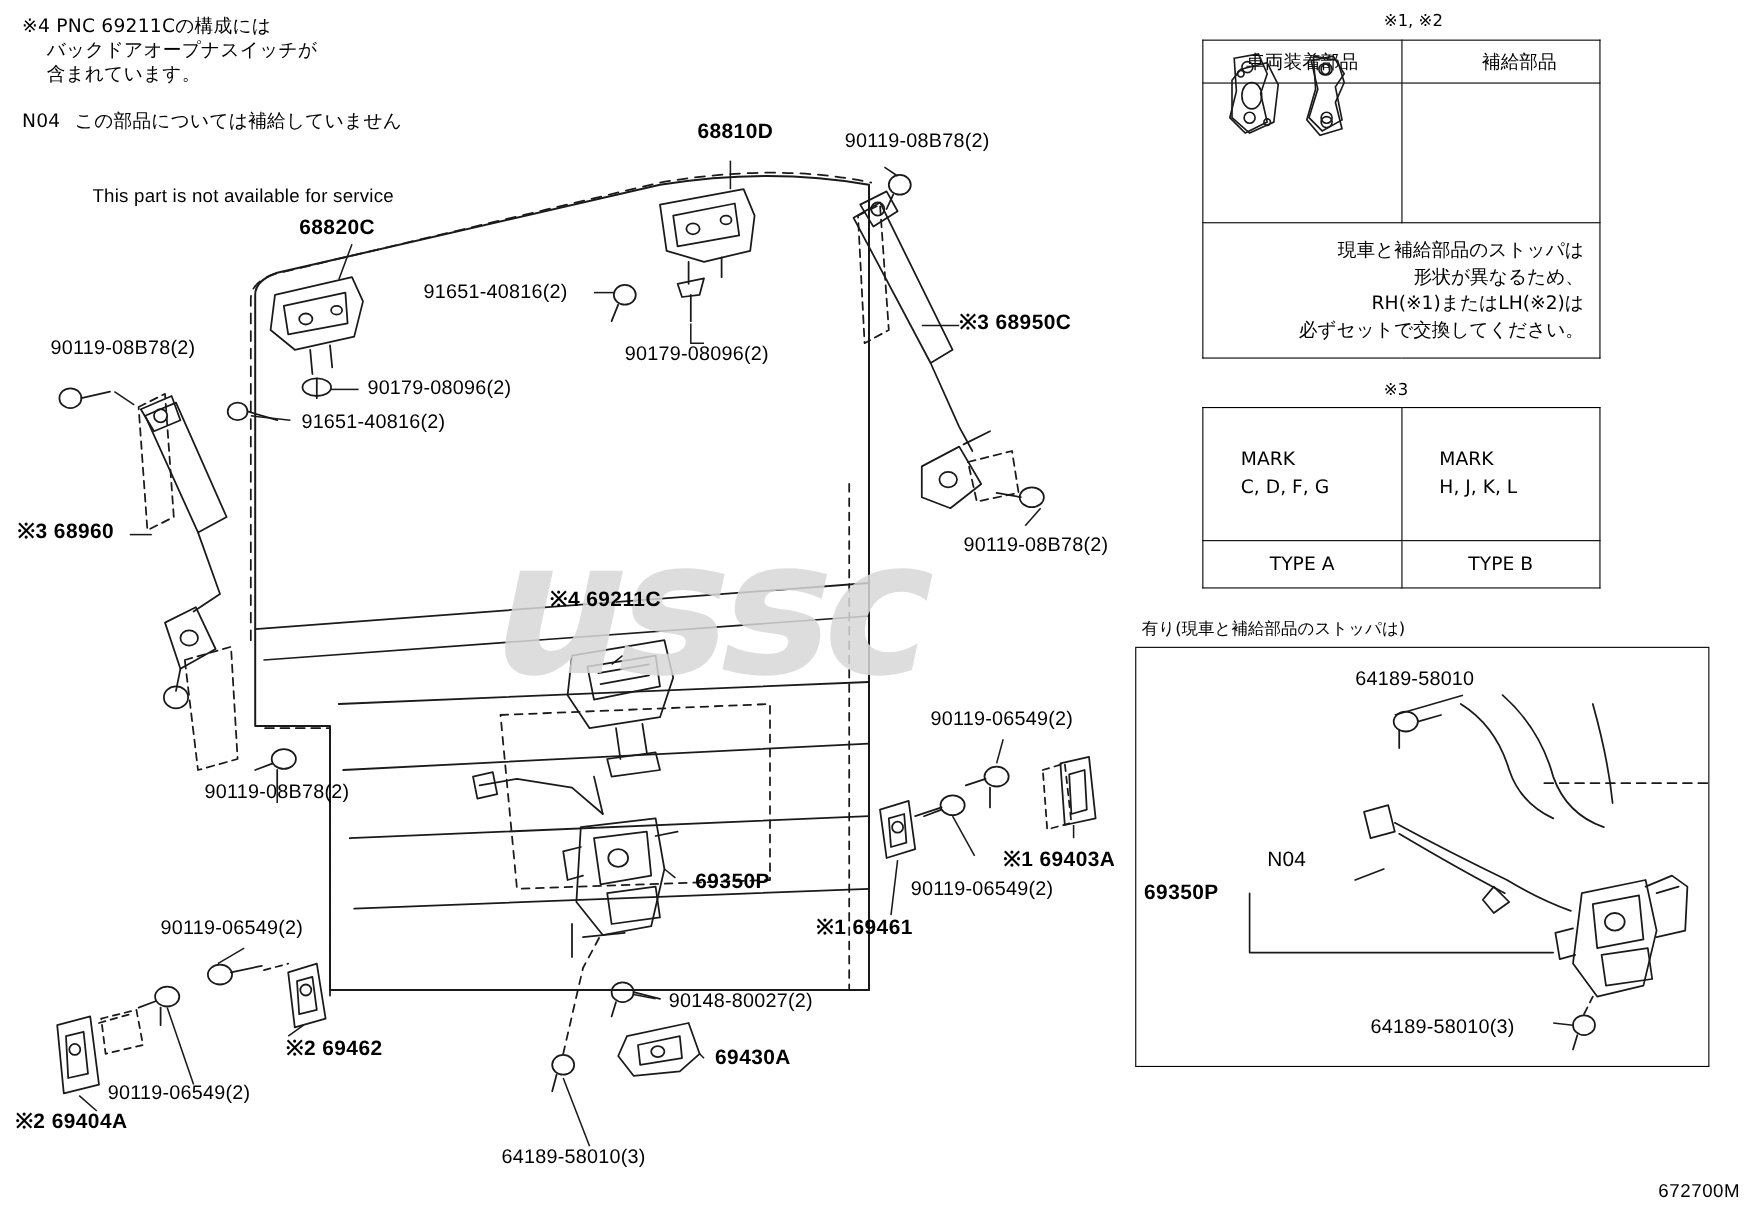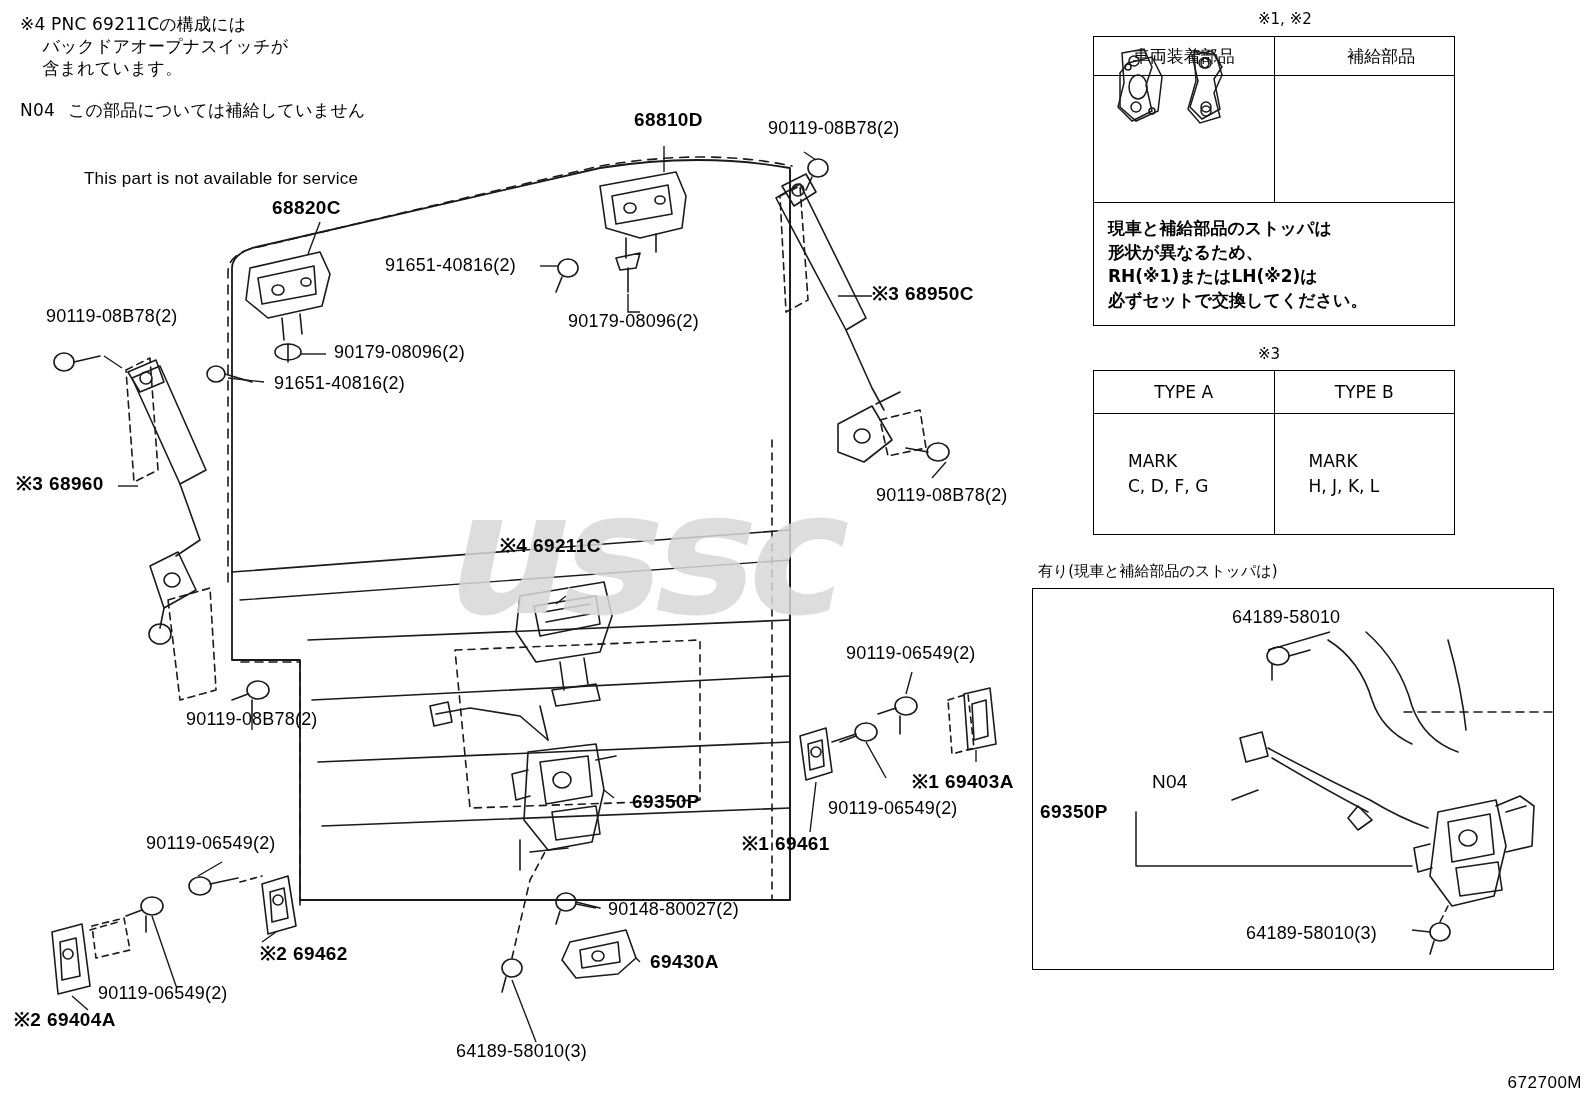--- a/index.html
+++ b/index.html
@@ -261,41 +261,41 @@
           <ellipse cx="40" cy="24" rx="5" ry="5"></ellipse>
           <ellipse cx="42" cy="70" rx="5" ry="5"></ellipse>
           <path d="M100,14 L122,18 L128,38 L120,56 L126,80 L106,86 L94,72 L102,44 Z"></path>
           <ellipse cx="112" cy="26" rx="5" ry="5"></ellipse>
           <ellipse cx="112" cy="74" rx="5" ry="5"></ellipse>
         </g>
       </svg>
     </td>
   </tr>
   <tr>
-    <td colspan="2" style="height:106px;text-align:left;padding:8px 14px;white-space:pre;line-height:1.42;font-weight:bold;">現車と補給部品のストッパは
+    <td colspan="2" style="height:106px;text-align:right;padding:8px 14px;white-space:pre;line-height:1.42;">現車と補給部品のストッパは
 形状が異なるため、
 RH(※1)またはLH(※2)は
 必ずセットで交換してください。</td>
   </tr>
 </tbody>
   </table>
 
 <div class="cap jp" style="left:1258px;top:345px;">※3</div>
 
 <table class="box" style="left:1093px;top:370px;width:362px;">
   <tbody>
       <tr>
-    <td style="width:50%;height:34px;">TYPE  A</td>
-    <td style="width:50%;">TYPE  B</td>
-  </tr>
-  <tr>
     <td style="height:100px;white-space:pre;text-align:left;padding:10px 34px;line-height:1.5;">MARK
 C, D, F, G</td>
     <td style="white-space:pre;text-align:left;padding:10px 34px;line-height:1.5;">MARK
 H, J, K, L</td>
+  </tr>
+  <tr>
+    <td style="width:50%;height:34px;">TYPE  A</td>
+    <td style="width:50%;">TYPE  B</td>
   </tr>
 </tbody>
   </table>
 
 <div class="cap jp" style="left:1038px;top:562px;">有り(現車と補給部品のストッパは)</div>
 <div class="panel" style="left:1032px;top:588px;width:520px;height:380px;"></div>
 
 <svg width="1592" height="1099" style="pointer-events:none;">
   <g fill="none" stroke="#1a1a1a" stroke-width="1.6" stroke-linecap="round" stroke-linejoin="round">
 

